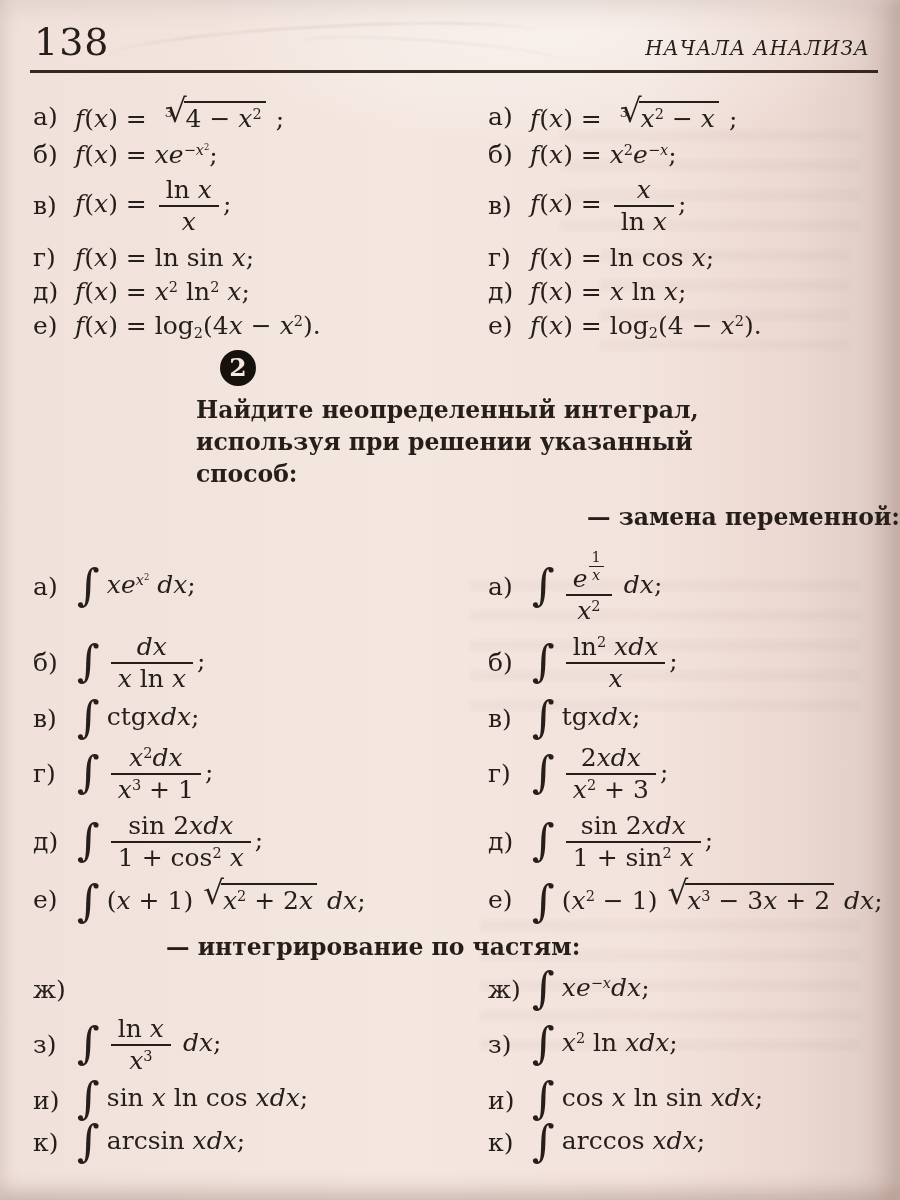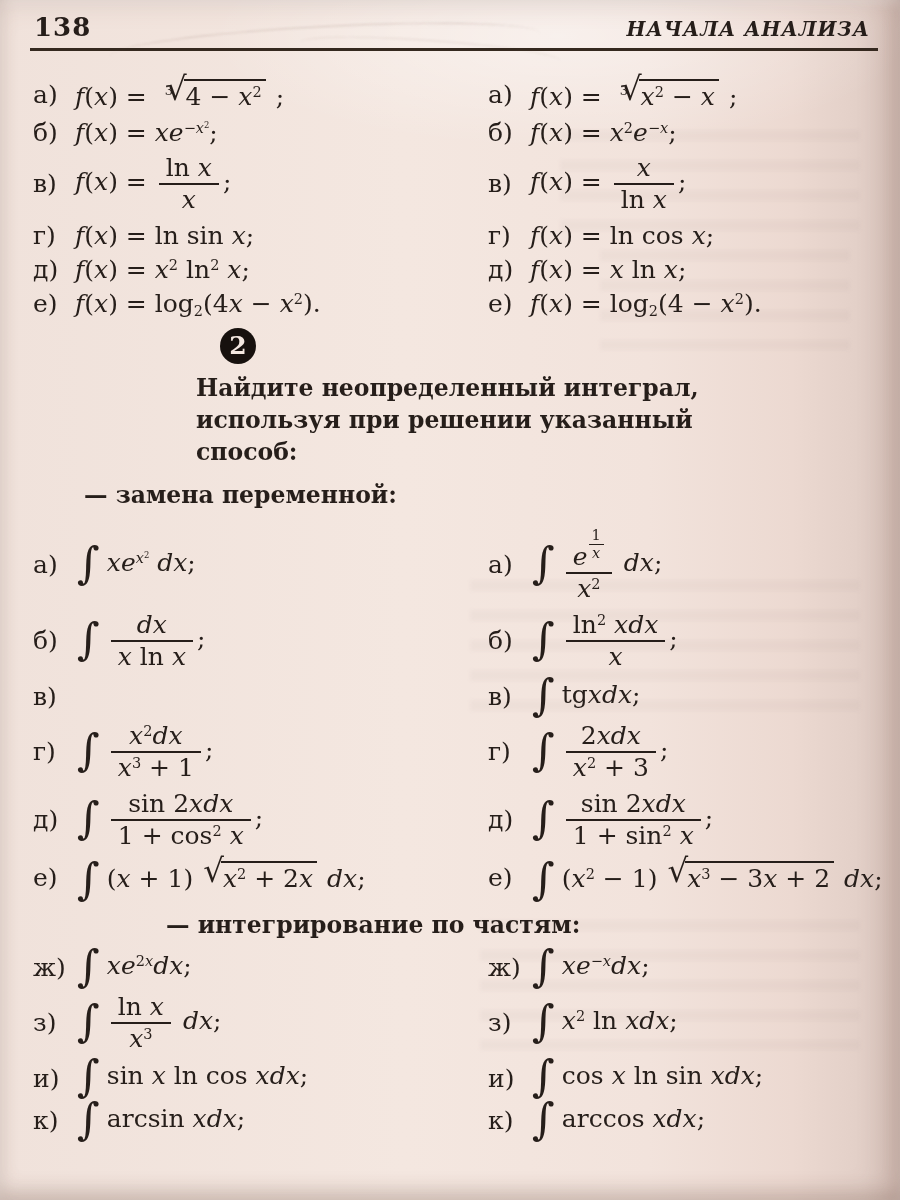--- a/index.html
+++ b/index.html
@@ -16,22 +16,22 @@
     box-shadow: inset 0 -8px 18px rgba(110,80,70,0.22), inset -14px 0 30px rgba(125,90,80,0.20), inset 0 4px 10px rgba(255,255,255,0.35);
   }
   
   .crease{position:absolute;pointer-events:none;border-top:1px solid rgba(130,100,90,0.28);filter:blur(1px);border-radius:50%;}
   .crease.c1{left:110px;top:26px;width:430px;height:36px;transform:rotate(-3deg);}
   .crease.c2{left:300px;top:40px;width:260px;height:22px;transform:rotate(4deg);opacity:.6;}
   .ghost{position:absolute;pointer-events:none;opacity:.55;filter:blur(2px);
     background:repeating-linear-gradient(to bottom, rgba(145,125,120,0.10) 0 11px, rgba(145,125,120,0) 11px 30px);}
 
   .page-header{display:flex;justify-content:space-between;align-items:baseline;padding:12px 30px 0 34px;}
-  .page-number{font-size:26px;font-weight:700;letter-spacing:1px;}
-  .running-title{font-size:20px;font-weight:700;font-style:italic;letter-spacing:1px;}
+  .page-number{font-size:38px;font-weight:400;letter-spacing:1px;margin-top:8px;}
+  .running-title{font-size:20px;font-weight:400;font-style:italic;letter-spacing:1px;}
   .header-rule{border:none;border-top:3px solid #35291f;margin:6px 22px 0 30px;}
 
   .content{position:relative;}
 
   .ex-row{display:flex;align-items:center;margin-bottom:5px;}
   .ex-cell{width:50%;display:flex;align-items:center;}
   .ex-cell.left{padding-left:33px;box-sizing:border-box;}
   .ex-cell.right{padding-left:38px;box-sizing:border-box;}
   .ex-label{font-size:25px;min-width:42px;flex:none;}
 
@@ -51,21 +51,21 @@
   .mroot{display:inline-block;white-space:nowrap;margin:0 10px;}
   .mridx{font-size:0.52em;position:relative;top:-0.75em;margin-right:-0.55em;z-index:1;font-style:normal;}
   .mrsign{font-size:1.3em;font-style:normal;position:relative;top:-0.14em;margin-right:-3px;}
   .mrbody{display:inline-block;border-top:2.5px solid #261e1a;padding:1px 4px 0 2px;}
 
   .problem-badge{width:36px;height:36px;border-radius:50%;background:#17110e;color:#f4e8e1;
     font-weight:700;font-size:25px;display:flex;align-items:center;justify-content:center;
     margin:10px 0 8px 220px;}
   .problem-intro{margin:0 150px 12px 196px;font-size:23.5px;font-weight:700;line-height:1.38;}
   .method-heading{font-size:23.5px;font-weight:700;}
-  .mh-substitution{margin:8px 0 16px 84px;}
+  .mh-substitution{margin:8px 0 16px 84px;text-align:right;}
   .mh-parts{margin:12px 0 10px 166px;}
   .mh-combined{margin:10px 0 12px 246px;}
   .derivatives-section{margin-top:24px;}
 </style>
 </head>
 <body>
 
 <div class="page">
 
   <div class="crease c1"></div>
@@ -178,20 +178,21 @@
           </div>
           <div class="ex-cell right">
             <span class="ex-label">б)</span>
             <span class="math"><span class="mint">∫</span><span class="mfrac"><span class="mnum"><span class="mt">ln</span><sup><span class="mt">2</span></sup><span class="mt"> </span><span class="mi">xdx</span></span><span class="mden"><span class="mi">x</span></span></span><span class="mt">;</span></span>
           </div>
         </div>
 
         <div class="ex-row">
           <div class="ex-cell left">
             <span class="ex-label">в)</span>
+            <span class="math"><span class="mint">∫</span><span class="mt">ctg</span><span class="mi">xdx</span><span class="mt">;</span></span>
           </div>
           <div class="ex-cell right">
             <span class="ex-label">в)</span>
             <span class="math"><span class="mint">∫</span><span class="mt">tg</span><span class="mi">xdx</span><span class="mt">;</span></span>
           </div>
         </div>
 
         <div class="ex-row">
           <div class="ex-cell left">
             <span class="ex-label">г)</span>
@@ -226,21 +227,20 @@
         </div>
       </section>
 
     <div class="method-heading mh-parts">— интегрирование по частям:</div>
 
     <section>
 
         <div class="ex-row">
           <div class="ex-cell left">
             <span class="ex-label">ж)</span>
-            <span class="math"><span class="mint">∫</span><span class="mi">xe</span><sup><span class="mt">2</span><span class="mi">x</span></sup><span class="mi">dx</span><span class="mt">;</span></span>
           </div>
           <div class="ex-cell right">
             <span class="ex-label">ж)</span>
             <span class="math"><span class="mint">∫</span><span class="mi">xe</span><sup><span class="mt">−</span><span class="mi">x</span></sup><span class="mi">dx</span><span class="mt">;</span></span>
           </div>
         </div>
 
         <div class="ex-row">
           <div class="ex-cell left">
             <span class="ex-label">з)</span>

